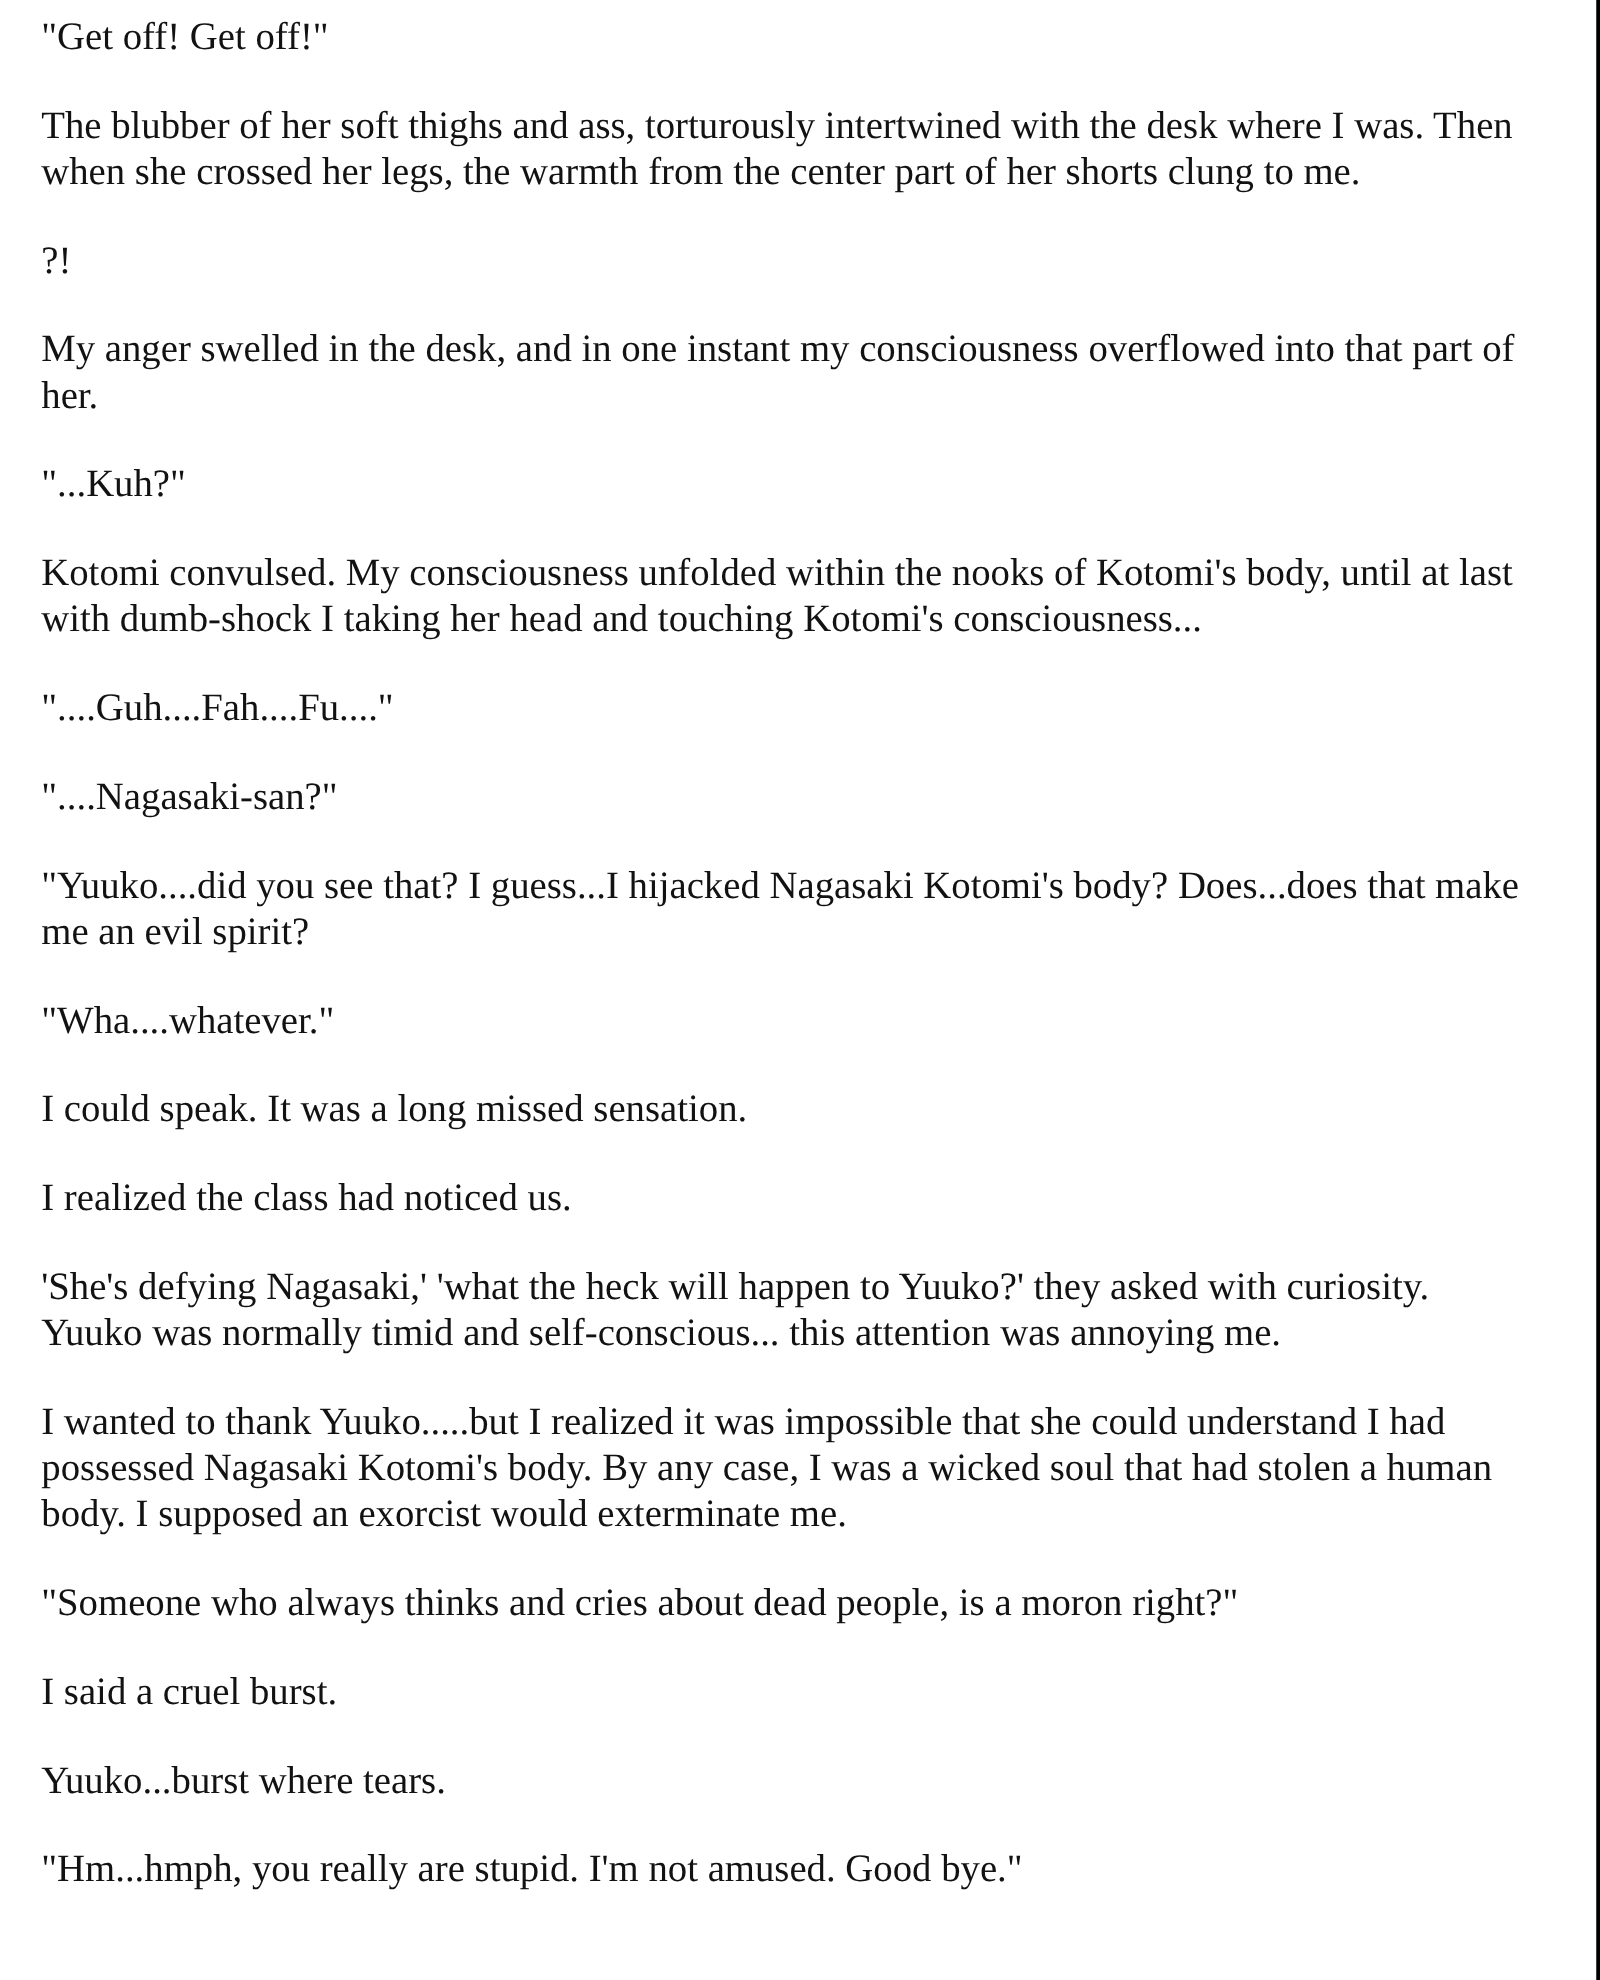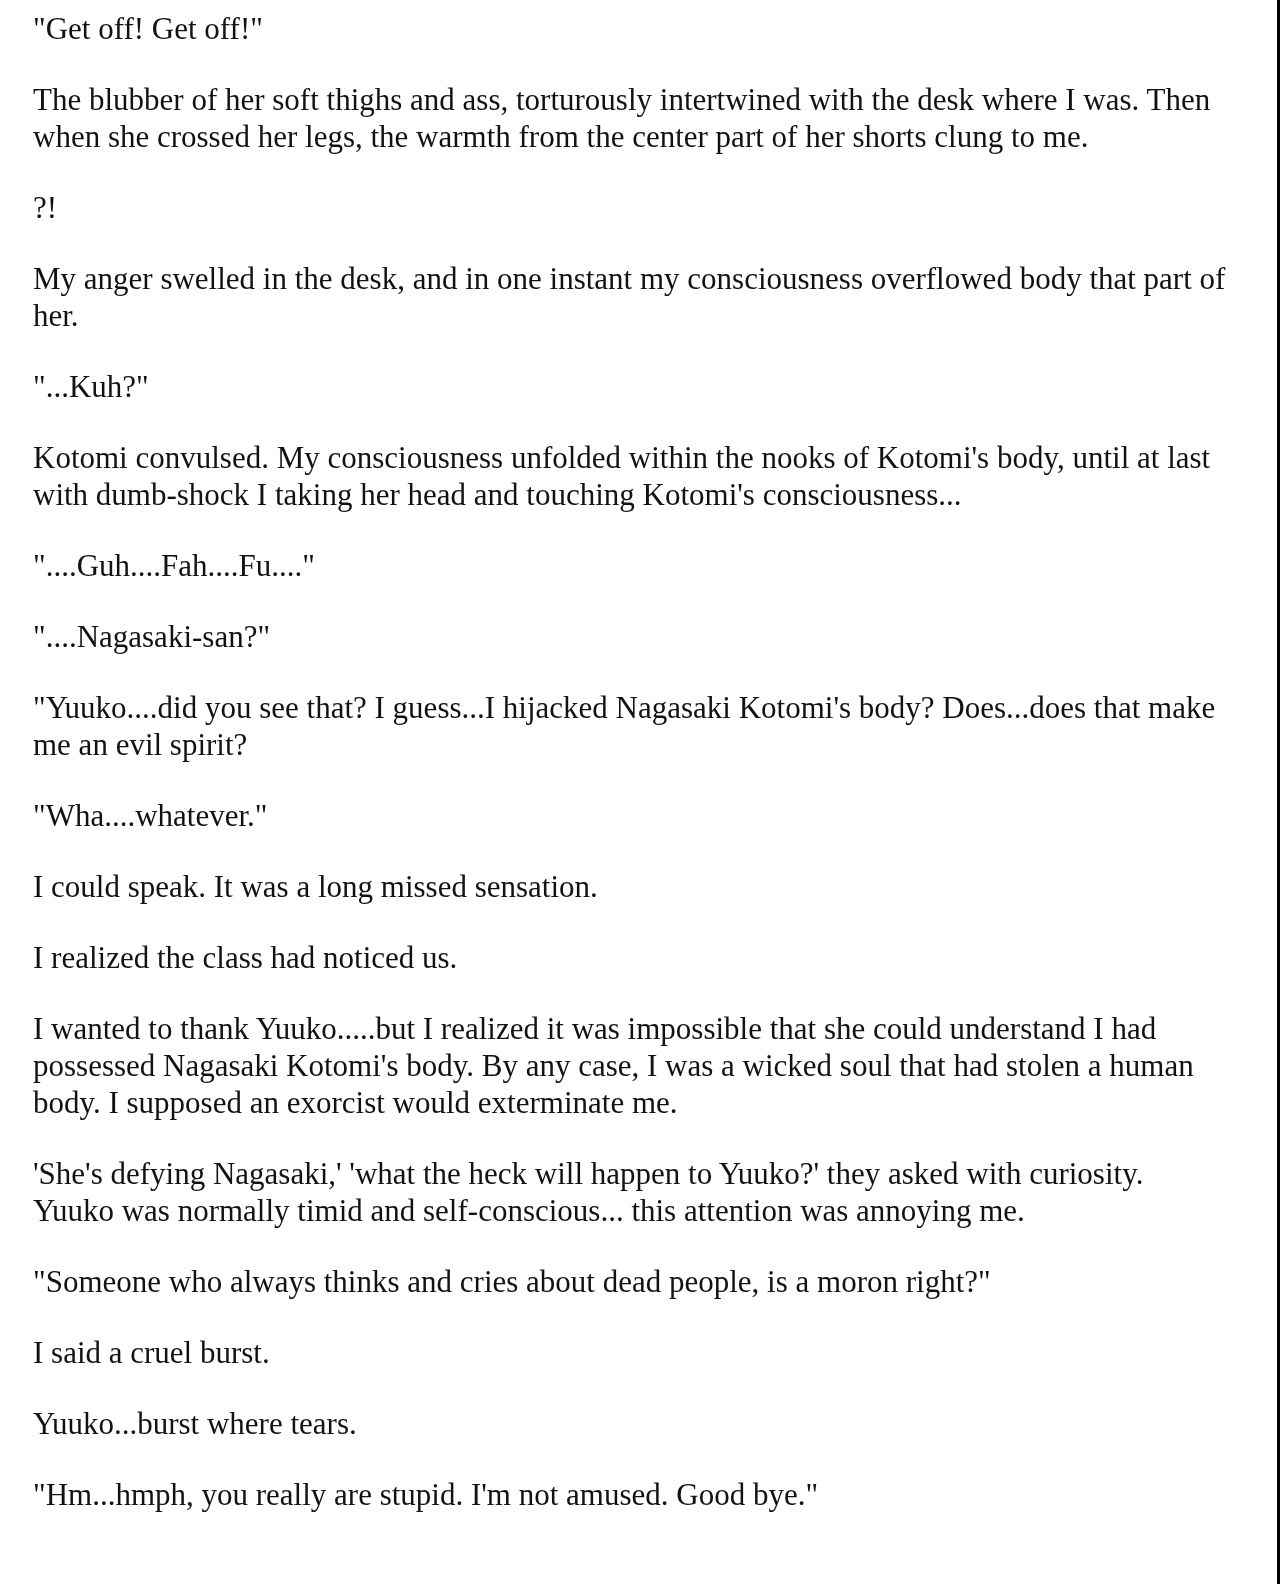--- a/index.html
+++ b/index.html
@@ -37,35 +37,35 @@
   }
 </style>
 </head>
 <body>
 
 <div class="page">
   <p>"Get off! Get off!"</p>
   <p>The blubber of her soft thighs and ass, torturously intertwined with the desk where I was. Then
 when she crossed her legs, the warmth from the center part of her shorts clung to me.</p>
   <p>?!</p>
-  <p>My anger swelled in the desk, and in one instant my consciousness overflowed body that part of
+  <p>My anger swelled in the desk, and in one instant my consciousness overflowed into that part of
 her.</p>
   <p>"...Kuh?"</p>
   <p>Kotomi convulsed. My consciousness unfolded within the nooks of Kotomi's body, until at last
 with dumb-shock I taking her head and touching Kotomi's consciousness...</p>
   <p>"....Guh....Fah....Fu...."</p>
   <p>"....Nagasaki-san?"</p>
   <p>"Yuuko....did you see that? I guess...I hijacked Nagasaki Kotomi's body? Does...does that make
 me an evil spirit?</p>
   <p>"Wha....whatever."</p>
   <p>I could speak. It was a long missed sensation.</p>
   <p>I realized the class had noticed us.</p>
+  <p>'She's defying Nagasaki,' 'what the heck will happen to Yuuko?' they asked with curiosity.
+Yuuko was normally timid and self-conscious... this attention was annoying me.</p>
   <p>I wanted to thank Yuuko.....but I realized it was impossible that she could understand I had
 possessed Nagasaki Kotomi's body. By any case, I was a wicked soul that had stolen a human
 body. I supposed an exorcist would exterminate me.</p>
-  <p>'She's defying Nagasaki,' 'what the heck will happen to Yuuko?' they asked with curiosity.
-Yuuko was normally timid and self-conscious... this attention was annoying me.</p>
   <p>"Someone who always thinks and cries about dead people, is a moron right?"</p>
   <p>I said a cruel burst.</p>
   <p>Yuuko...burst where tears.</p>
   <p>"Hm...hmph, you really are stupid. I'm not amused. Good bye."</p>
   <div class="edge-right"></div>
 </div>
 
 </body></html>

